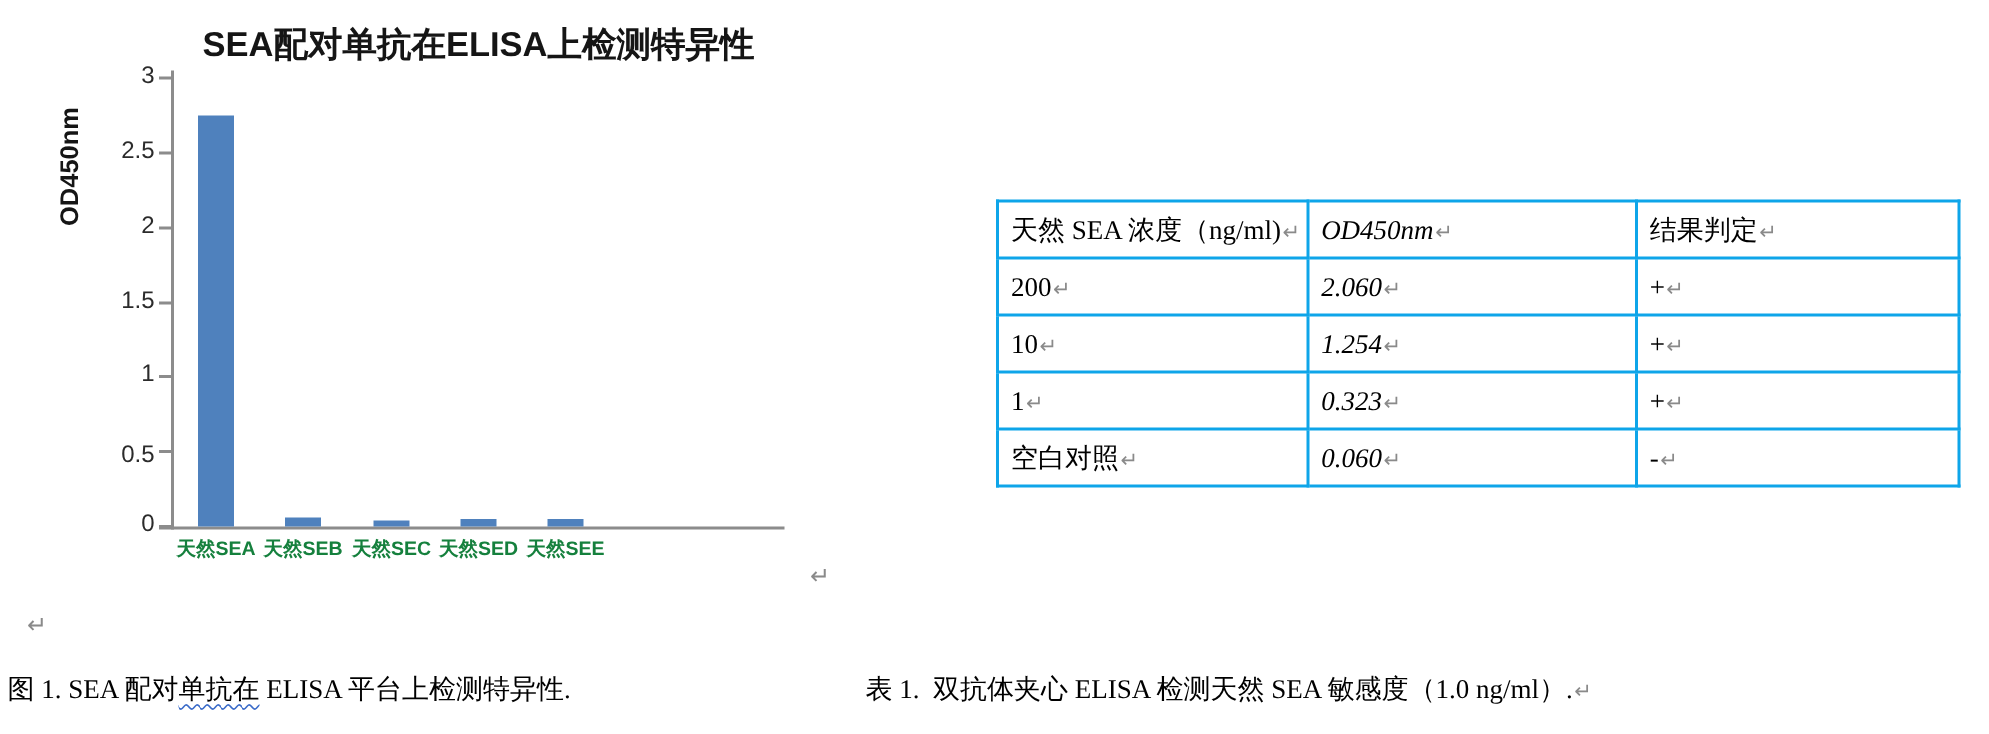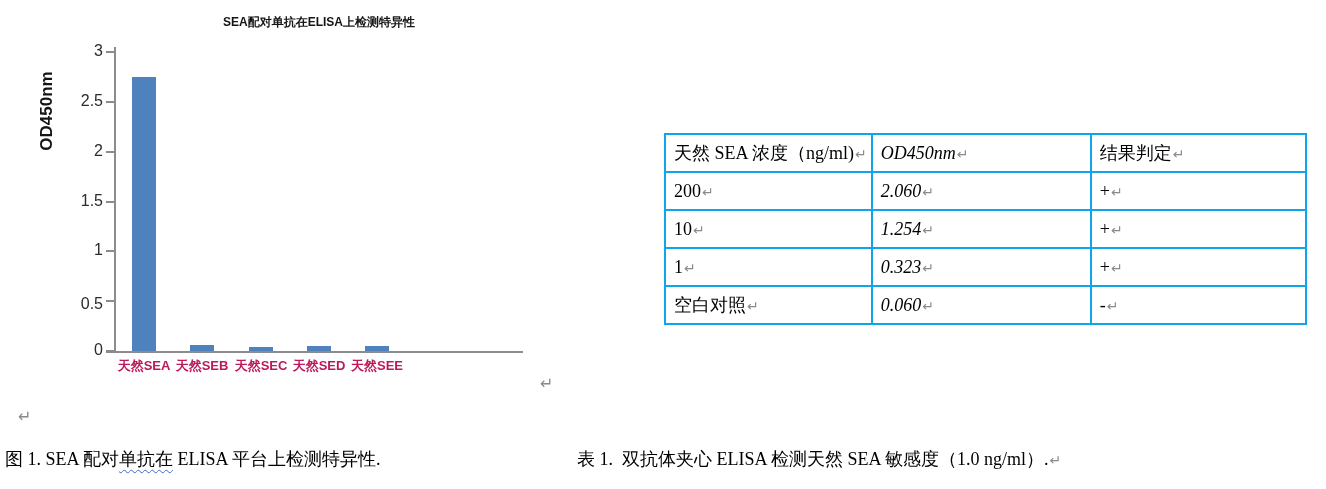--- a/index.html
+++ b/index.html
@@ -2,30 +2,30 @@
 <html><head>
 <meta charset="utf-8">
 <style>
   html,body{margin:0;padding:0;background:#ffffff;}
   .page{position:relative;width:1326px;height:489px;background:#ffffff;overflow:hidden;
         font-family:"Liberation Sans","DejaVu Sans",sans-serif;}
 
   
   .chart{position:absolute;left:0;top:0;width:560px;height:400px;}
   .chart-title{position:absolute;left:114px;top:14px;width:410px;text-align:center;
-               font-size:12px;font-weight:bold;color:#151515;letter-spacing:0px;}
+               font-size:23px;font-weight:bold;color:#151515;letter-spacing:0px;}
   .y-axis-label{position:absolute;left:-4px;top:100px;width:104px;height:22px;
                 transform:rotate(-90deg);text-align:center;
                 font-size:17px;font-weight:bold;color:#151515;}
   .y-axis-line{position:absolute;left:114px;top:47px;width:2px;height:306px;background:#8c8c8c;}
   .x-axis-line{position:absolute;left:106px;top:351px;width:417px;height:2px;background:#8c8c8c;}
   .y-tick-mark{position:absolute;width:8px;height:2px;background:#8c8c8c;}
   .y-tick-label{position:absolute;width:46px;text-align:right;font-size:16px;color:#2b2b2b;}
   .bar{position:absolute;background:#4F81BD;}
-  .cat-label{position:absolute;top:357px;text-align:center;font-size:13px;font-weight:700;color:#be185d;white-space:nowrap;}
+  .cat-label{position:absolute;top:357px;text-align:center;font-size:13px;font-weight:700;color:#15803d;white-space:nowrap;}
 
   
   .pmark{position:absolute;color:#8a8a8a;font-size:16px;line-height:16px;
          font-family:"DejaVu Sans",sans-serif;}
 
   
   .data-table{position:absolute;left:664px;top:133px;border-collapse:collapse;table-layout:fixed;
               font-family:"Liberation Serif","DejaVu Serif",serif;font-size:18px;color:#000;}
   .data-table td{border:2px solid #0ea5e9;height:36px;padding:0 4px 0 8px;vertical-align:middle;
                  overflow:hidden;white-space:nowrap;}

